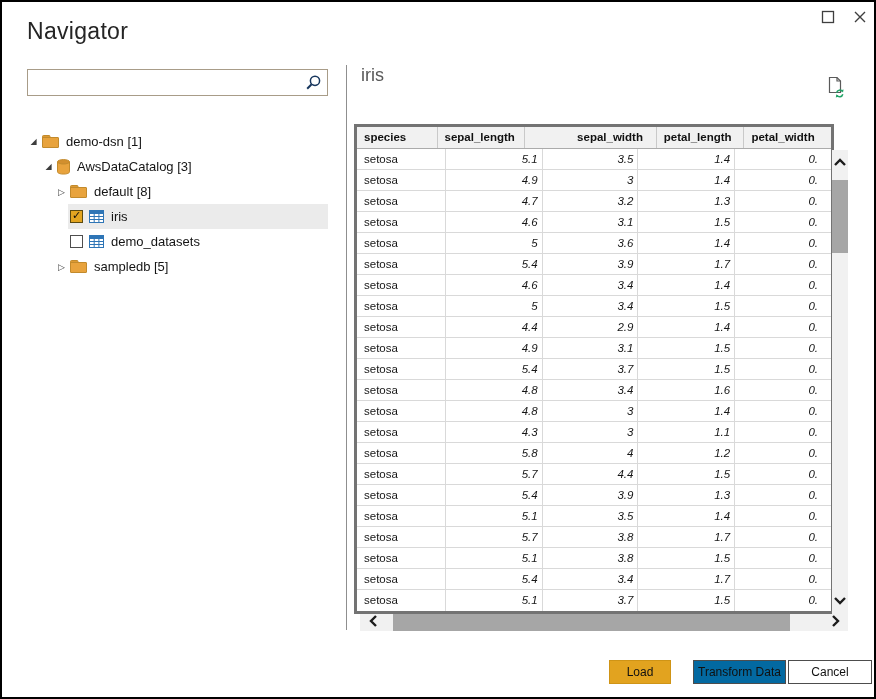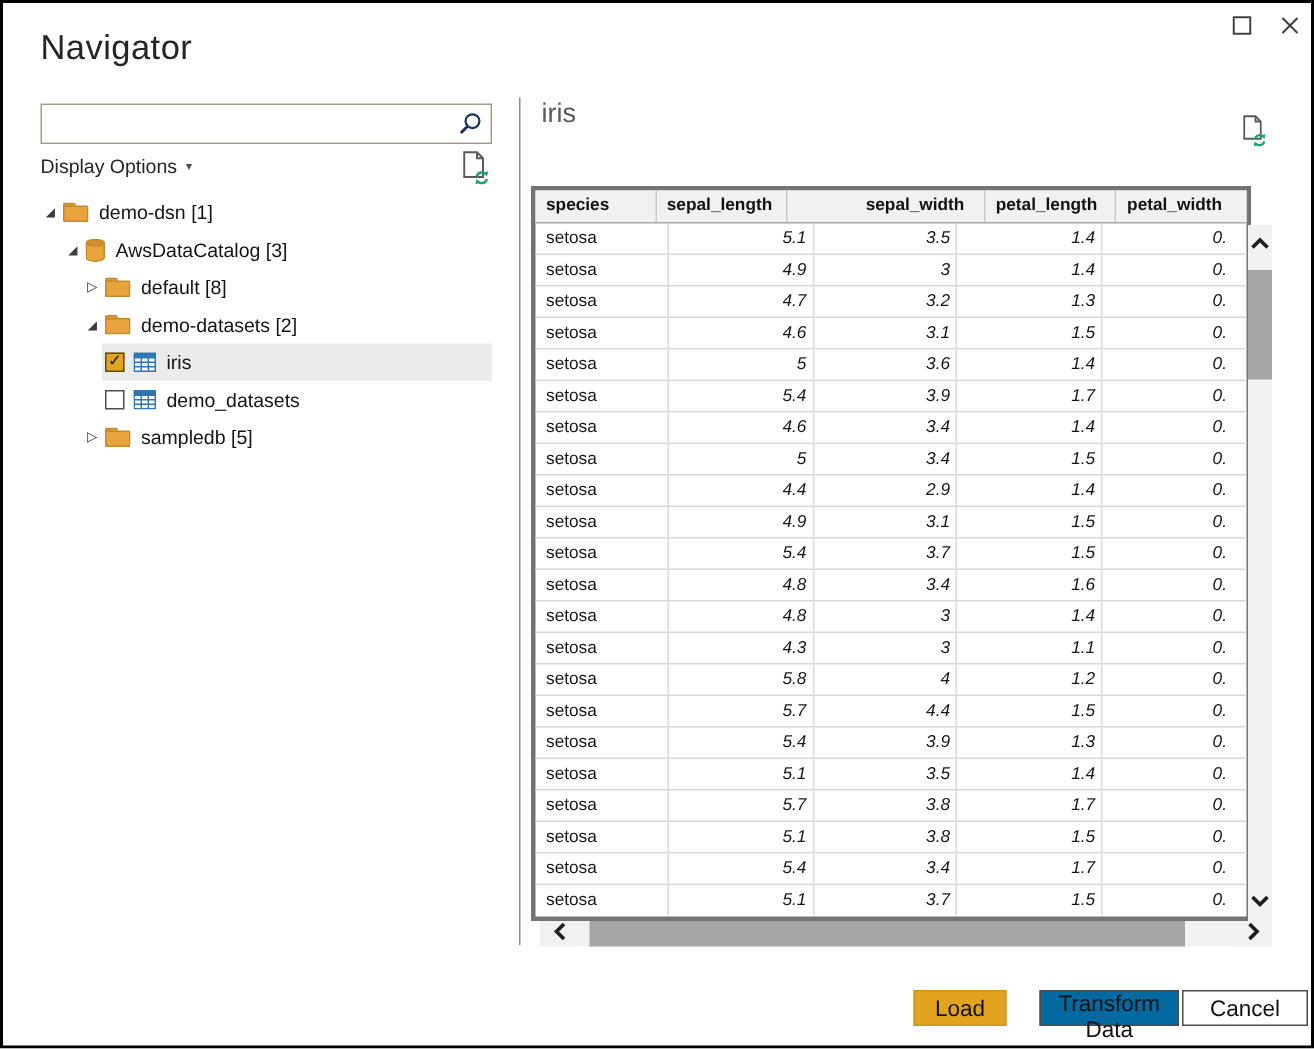--- a/index.html
+++ b/index.html
@@ -84,21 +84,21 @@
               justify-content:center; background:#f1f1f1; border:none; cursor:pointer; padding:0; }
   .vsb .arr.up{ top:0; } .vsb .arr.down{ bottom:0; }
   .vsb .thumb { position:absolute; left:0; top:30px; width:16px; height:73px; background:#a6a6a6; cursor:pointer; }
   .hsb { position:absolute; left:358px; top:612px; width:488px; height:17px; background:#f1f1f1; }
   .hsb .arr { position:absolute; top:0; height:17px; width:26px; display:flex; align-items:center;
               justify-content:center; background:#f1f1f1; border:none; cursor:pointer; padding:0; }
   .hsb .arr.left{ left:0; } .hsb .arr.right{ right:0; }
   .hsb .thumb { position:absolute; top:0; left:33px; width:397px; height:17px; background:#a6a6a6; cursor:pointer; }
 
   
-  .btn { position:absolute; top:658px; height:24px; font-family:inherit; font-size:15px;
+  .btn { position:absolute; top:658px; height:24px; font-family:inherit; font-size:12px;
          color:#111; cursor:pointer; }
   .btn-load { left:607px; width:62px; background:#E2A31F; border:1px solid #cf9416; }
   .btn-transform { left:691px; width:93px; background:#0369a1; border:1px solid #4d4d4d; }
   .btn-cancel { left:786px; width:84px; background:#fff; border:1px solid #4d4d4d; }
 </style>
 </head>
 <body>
 
 <div class="dialog">
 
@@ -121,38 +121,20 @@
   <div class="searchbox">
     <input type="text" placeholder="" style="">
     <button class="search-ic">
       <svg width="18" height="18" viewBox="0 0 18 18">
         <circle cx="11" cy="6.8" r="4.6" fill="none" stroke="#17365D" stroke-width="1.5"></circle>
         <line x1="7.6" y1="10.3" x2="3.2" y2="14.7" stroke="#17365D" stroke-width="2"></line>
       </svg>
     </button>
   </div>
 
-  <div class="opts-row">
-    <button class="opts-dd">
-      <span>Display Options</span>
-      <span class="opts-caret">▾</span>
-    </button>
-    <button class="refresh-left">
-      <span>
-        <svg width="20" height="24" viewBox="0 0 20 24">
-          <path d="M1.5 1.5 h8.5 l4 4 V18 H1.5 Z" fill="#fff" stroke="#5a5a5a" stroke-width="1.3"></path>
-          <path d="M10 1.5 v4 h4" fill="none" stroke="#5a5a5a" stroke-width="1.3"></path>
-          <path d="M9.8 17.6 a3.6 3.6 0 0 1 6.4 -1.2" fill="none" stroke="#21A366" stroke-width="1.6"></path>
-          <path d="M16.8 17.6 l0.6 -3.4 l-3.1 1 Z" fill="#21A366"></path>
-          <path d="M16.6 19.4 a3.6 3.6 0 0 1 -6.4 1.2" fill="none" stroke="#21A366" stroke-width="1.6"></path>
-          <path d="M9.6 19.4 l-0.6 3.4 l3.1 -1 Z" fill="#21A366"></path>
-        </svg>
-      </span>
-    </button>
-  </div>
 
   <div class="divider"></div>
 
   <div class="tree">
 
       <div class="tree-row d0 expanded folder">
         <span class="exp"></span>
         <span class="row-body">
 
           <span class="ni ni-folder">
@@ -189,34 +171,20 @@
             <svg width="17" height="13" viewBox="0 0 17 13">
               <rect x="0.5" y="0.5" width="7.5" height="4.5" rx="1" fill="#DD9A33" stroke="#C28A2C"></rect>
               <rect x="0.5" y="2.5" width="16" height="10" rx="0.5" fill="#E8A33D" stroke="#C28A2C"></rect>
             </svg>
           </span>
 
           <span class="lbl">default [8]</span>
         </span>
       </div>
 
-      <div class="tree-row d2 expanded folder">
-        <span class="exp"></span>
-        <span class="row-body">
-
-          <span class="ni ni-folder">
-            <svg width="17" height="13" viewBox="0 0 17 13">
-              <rect x="0.5" y="0.5" width="7.5" height="4.5" rx="1" fill="#DD9A33" stroke="#C28A2C"></rect>
-              <rect x="0.5" y="2.5" width="16" height="10" rx="0.5" fill="#E8A33D" stroke="#C28A2C"></rect>
-            </svg>
-          </span>
-
-          <span class="lbl">demo-datasets [2]</span>
-        </span>
-      </div>
 
       <div class="tree-row d3 leaf table has-cb checked selected">
 
         <span class="row-body">
           <span class="cb"></span>
 
           <span class="ni ni-table">
             <svg width="15" height="13" viewBox="0 0 15 13">
               <rect x="0.5" y="0.5" width="14" height="12" fill="#fff" stroke="#2E75B6"></rect>
               <rect x="0.5" y="0.5" width="14" height="3" fill="#2E75B6" stroke="#2E75B6"></rect>

